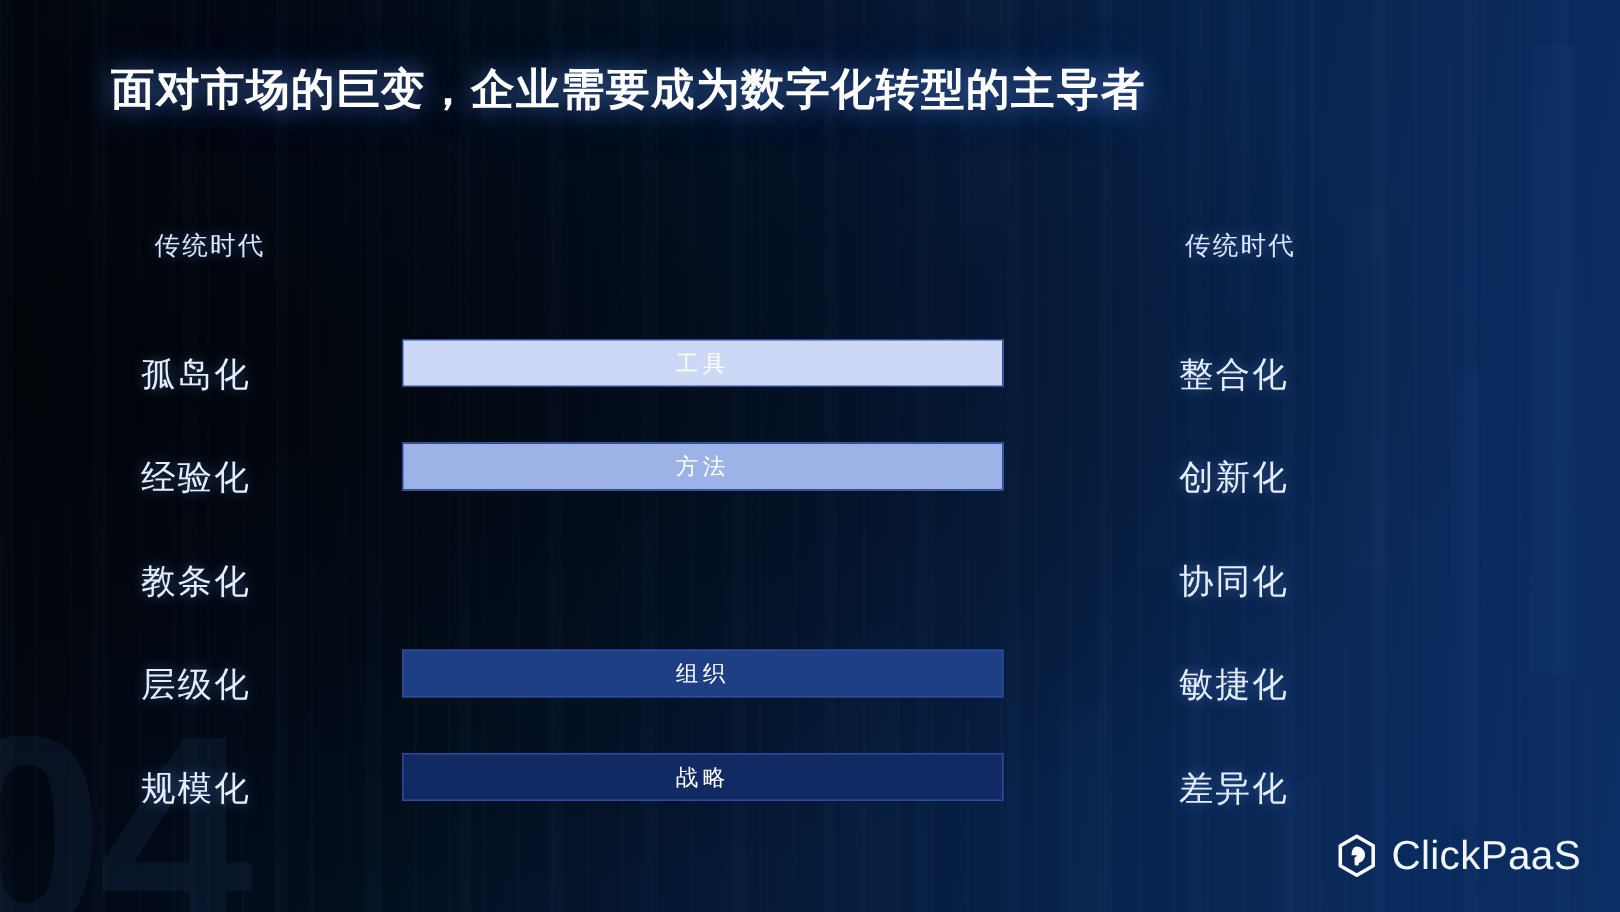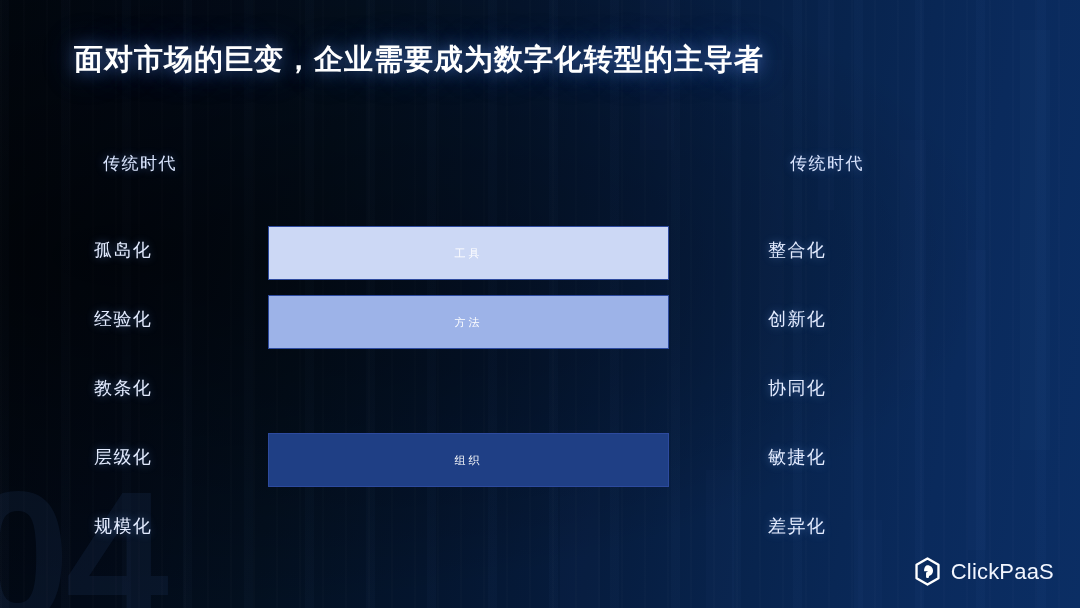--- a/index.html
+++ b/index.html
@@ -118,57 +118,57 @@
     margin-bottom: 22px;
   }
   .row:last-child { margin-bottom: 0; }
 
   .side-label {
     position: absolute;
     top: 0;
     height: 47px;
     display: flex;
     align-items: center;
-    font-size: 18px;
+    font-size: 23px;
     color: #e4ecff;
     letter-spacing: 1.4px;
     text-shadow: 0 0 9px rgba(120,170,255,0.45);
     white-space: nowrap;
   }
   .side-label.left  { left: 94px; }
-  .side-label.right { left: 768px; }
+  .side-label.right { left: 786px; }
 
   .bar {
     position: absolute;
     left: 268px;
     width: 401px;
-    height: 54px;
+    height: 32px;
     box-sizing: border-box;
     border: 1px solid #2d4a9e;
     display: flex;
     align-items: center;
     justify-content: center;
-    font-size: 11px;
+    font-size: 15px;
     letter-spacing: 3px;
     color: #ffffff;
   }
   .bar.light-fill { color: #ffffff; }
 
   
   .logo {
     position: absolute;
     right: 26px;
     bottom: 22px;
     display: flex;
     align-items: center;
     gap: 9px;
   }
   .logo-mark { width: 29px; height: 29px; display: block; }
   .logo-text {
-    font-size: 22px;
+    font-size: 27px;
     color: #f2f6ff;
     letter-spacing: .2px;
     font-weight: 500;
   }
 </style>
 </head>
 <body>
 
 <div id="slide">
 
@@ -213,20 +213,21 @@
     </div>
 
     <div class="row">
       <div class="side-label left">层级化</div>
       <div class="bar" style="background:#1f3f85;">组织</div>
       <div class="side-label right">敏捷化</div>
     </div>
 
     <div class="row">
       <div class="side-label left">规模化</div>
+      <div class="bar" style="background:#122a64;">战略</div>
       <div class="side-label right">差异化</div>
     </div>
 
   </div>
 
   <div class="logo">
     <svg class="logo-mark" viewBox="0 0 32 32">
       <path d="M16 1.6 L28.1 8.6 L28.1 23.4 L16 30.4 L3.9 23.4 L3.9 8.6 Z" fill="none" stroke="#ffffff" stroke-width="2.6" stroke-linejoin="round"></path>
       <path d="M16 9.2 C19.4 9.2 22.1 11.9 22.1 15.3 C22.1 18.7 19.4 21.4 16 21.4 L16 15.6 L12.2 15.6 C12.2 12.1 13.6 9.2 16 9.2 Z" fill="#ffffff"></path>
       <rect x="14.4" y="16.6" width="3.2" height="6.6" rx="1.2" fill="#ffffff"></rect>

